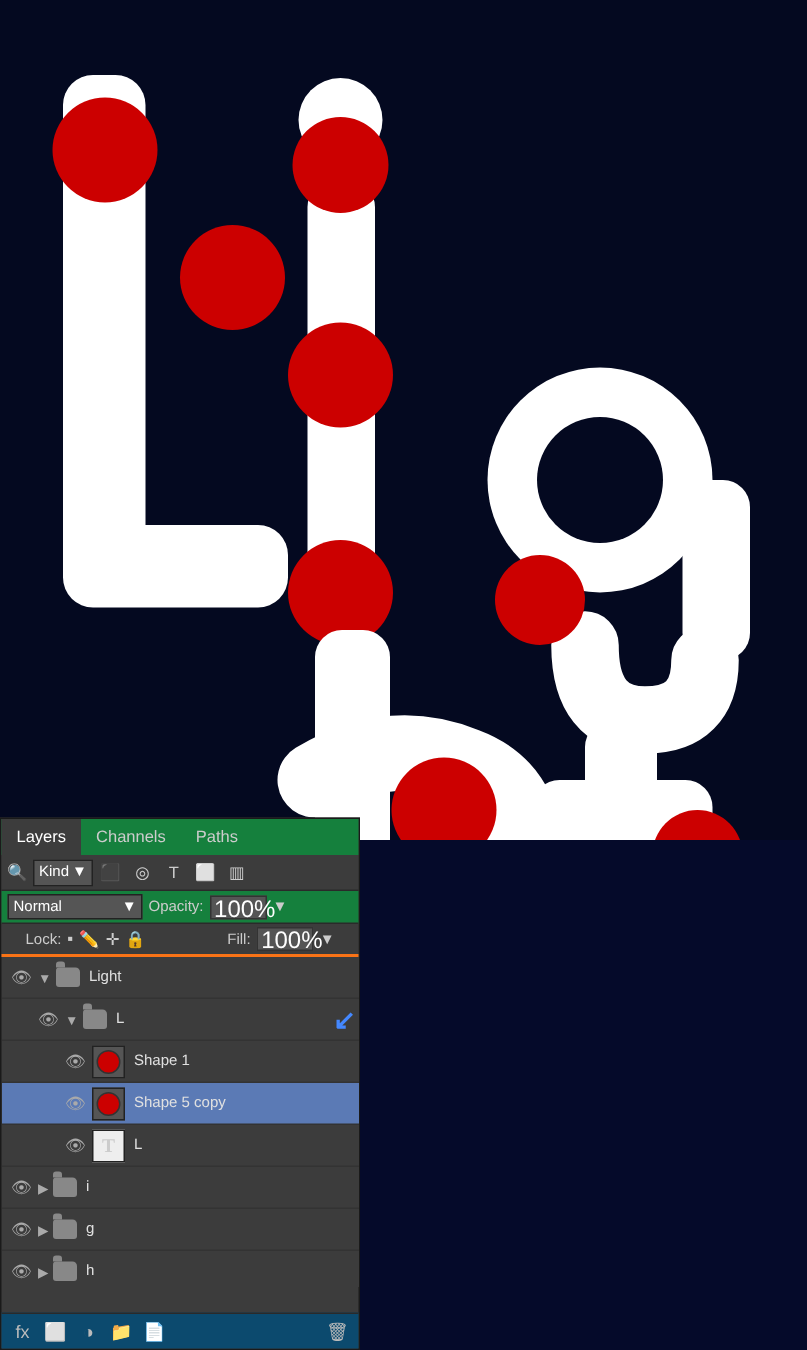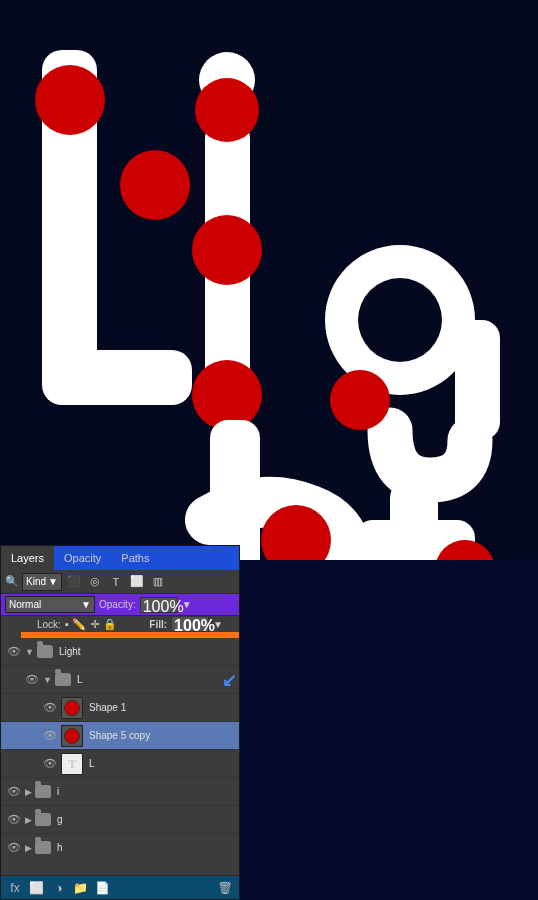--- a/index.html
+++ b/index.html
@@ -27,21 +27,21 @@
       bottom: 0;
       left: 0;
       width: 240px;
       height: 355px;
       background: #3c3c3c;
       border: 1px solid #1a1a1a;
     }
 
     .panel-tabs {
       display: flex;
-      background: #1d4ed8;
+      background: #15803d;
       height: 24px;
       align-items: center;
     }
     .panel-tab {
       padding: 0 10px;
       font-size: 11px;
       color: #ccc;
       cursor: pointer;
       height: 100%;
       display: flex;
@@ -94,21 +94,21 @@
       color: #aaa;
       font-size: 11px;
     }
 
     .blend-row {
       display: flex;
       align-items: center;
       height: 22px;
       padding: 0 4px;
       gap: 4px;
-      background: #6d28d9;
+      background: #15803d;
       border-bottom: 1px solid #2a2a2a;
     }
 
     .blend-select {
       background: #555;
       border: 1px solid #222;
       color: #fff;
       font-size: 10px;
       height: 17px;
       width: 90px;
@@ -138,37 +138,35 @@
       text-align: left;
     }
 
     .lock-row {
       display: flex;
       align-items: center;
       height: 22px;
       padding: 0 16px;
       gap: 4px;
       background: #3c3c3c;
-      border-bottom: 6px solid #f97316;
+      border-bottom: 2px solid #f97316;
       font-size: 10px;
       color: #ccc;
-      margin-left: 20px;
     }
 
     .lock-icon {
       font-size: 11px;
       cursor: pointer;
     }
 
     .fill-label {
       margin-left: auto;
       display: flex;
       align-items: center;
       gap: 4px;
-      font-weight: bold;
     }
 
     
     .layers-list {
       background: #3c3c3c;
       overflow-y: auto;
       flex: 1;
     }
 
     .layer-row {
@@ -325,21 +323,21 @@
     <circle cx="465" cy="740" r="30" fill="#cc0000"></circle>
 
     <circle cx="350" cy="630" r="30" fill="#cc0000"></circle>
   </svg>
 </div>
 
 <div id="layers-panel">
 
   <div class="panel-tabs">
     <div class="panel-tab active">Layers</div>
-    <div class="panel-tab">Opacity</div>
+    <div class="panel-tab">Channels</div>
     <div class="panel-tab">Paths</div>
   </div>
 
   <div class="search-row">
     <span class="search-icon-small">🔍</span>
     <div class="filter-select">
       <span>Kind</span>
       <span>▼</span>
     </div>
     <div class="icon-btn">⬛</div>

